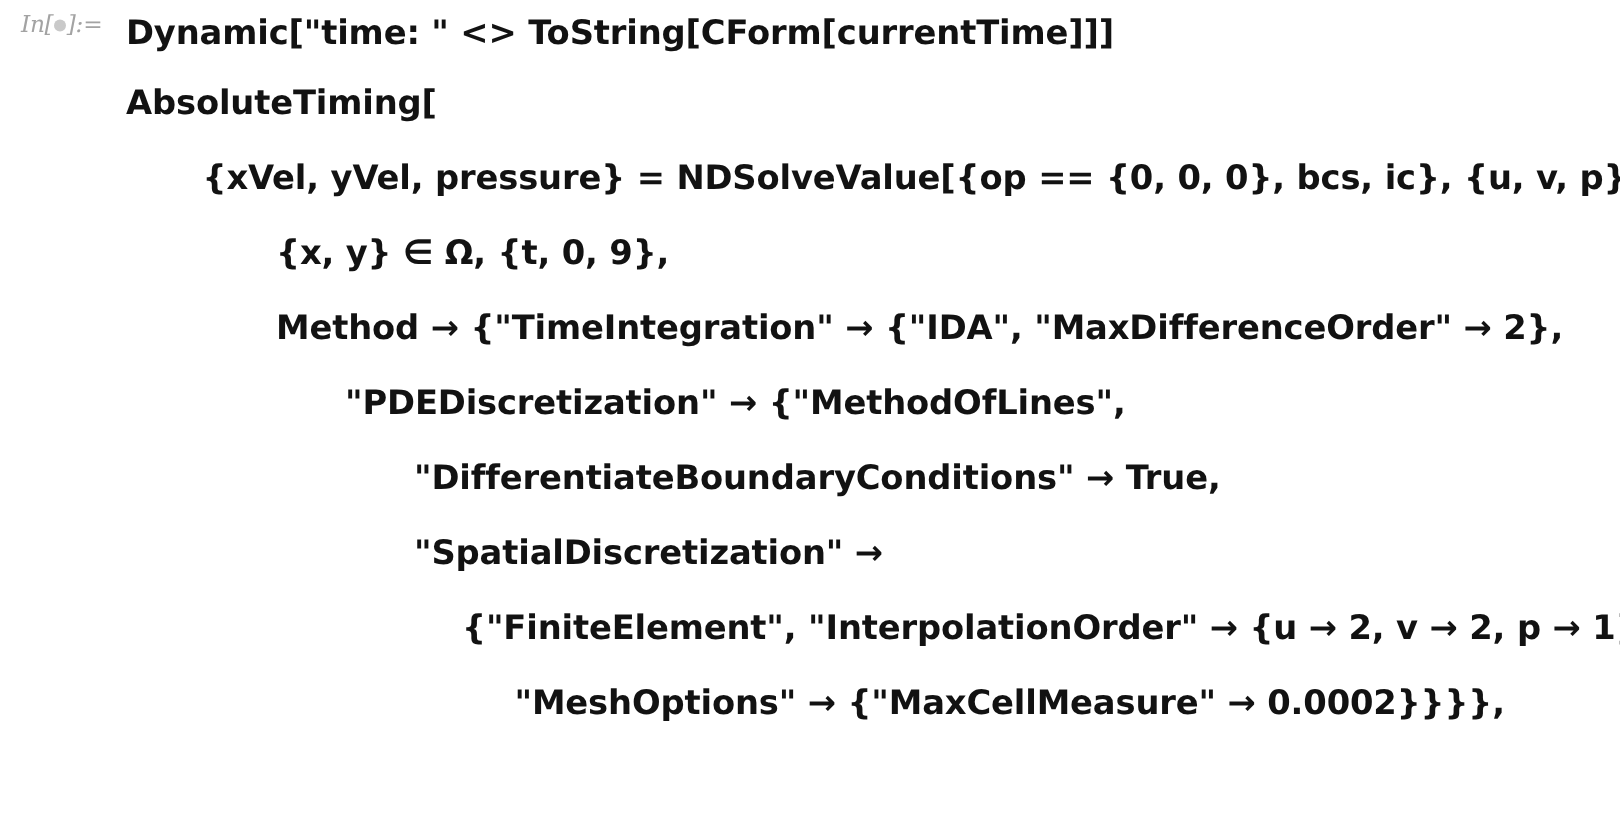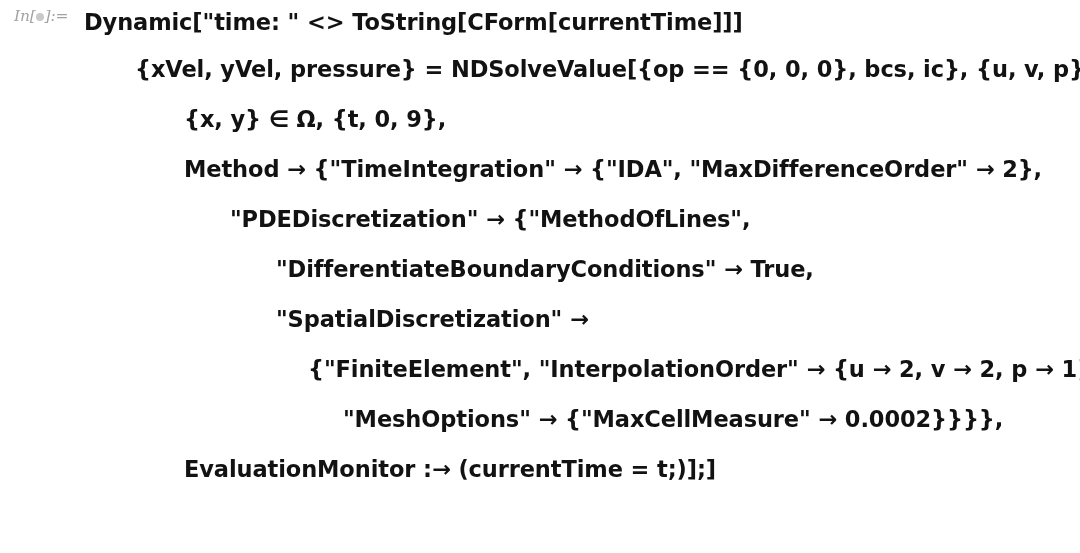--- a/index.html
+++ b/index.html
@@ -91,26 +91,26 @@
 <div id="notebook">
 
   <div class="cell">
 
     <div class="cell-label">
       <span>In[</span><span class="bullet"></span><span>]:=</span>
     </div>
 
     <div class="code">
       <div class="code-line first-line ind-0">Dynamic["time: " &lt;&gt; ToString[CForm[currentTime]]]</div>
+      <div class="code-line ind-0">AbsoluteTiming[</div>
       <div class="code-line ind-1">{xVel, yVel, pressure} = NDSolveValue[{op == {0, 0, 0}, bcs, ic}, {u, v, p},</div>
       <div class="code-line ind-2">{x, y} ∈ Ω, {t, 0, 9},</div>
       <div class="code-line ind-2">Method → {"TimeIntegration" → {"IDA", "MaxDifferenceOrder" → 2},</div>
       <div class="code-line ind-3">"PDEDiscretization" → {"MethodOfLines",</div>
       <div class="code-line ind-4">"DifferentiateBoundaryConditions" → True,</div>
       <div class="code-line ind-4">"SpatialDiscretization" →</div>
       <div class="code-line ind-5">{"FiniteElement", "InterpolationOrder" → {u → 2, v → 2, p → 1},</div>
       <div class="code-line ind-6">"MeshOptions" → {"MaxCellMeasure" → 0.0002}}}},</div>
-      <div class="code-line ind-7">EvaluationMonitor :→ (currentTime = t;)];]</div>
     </div>
 
   </div>
 
 </div>
 
 </body></html>

